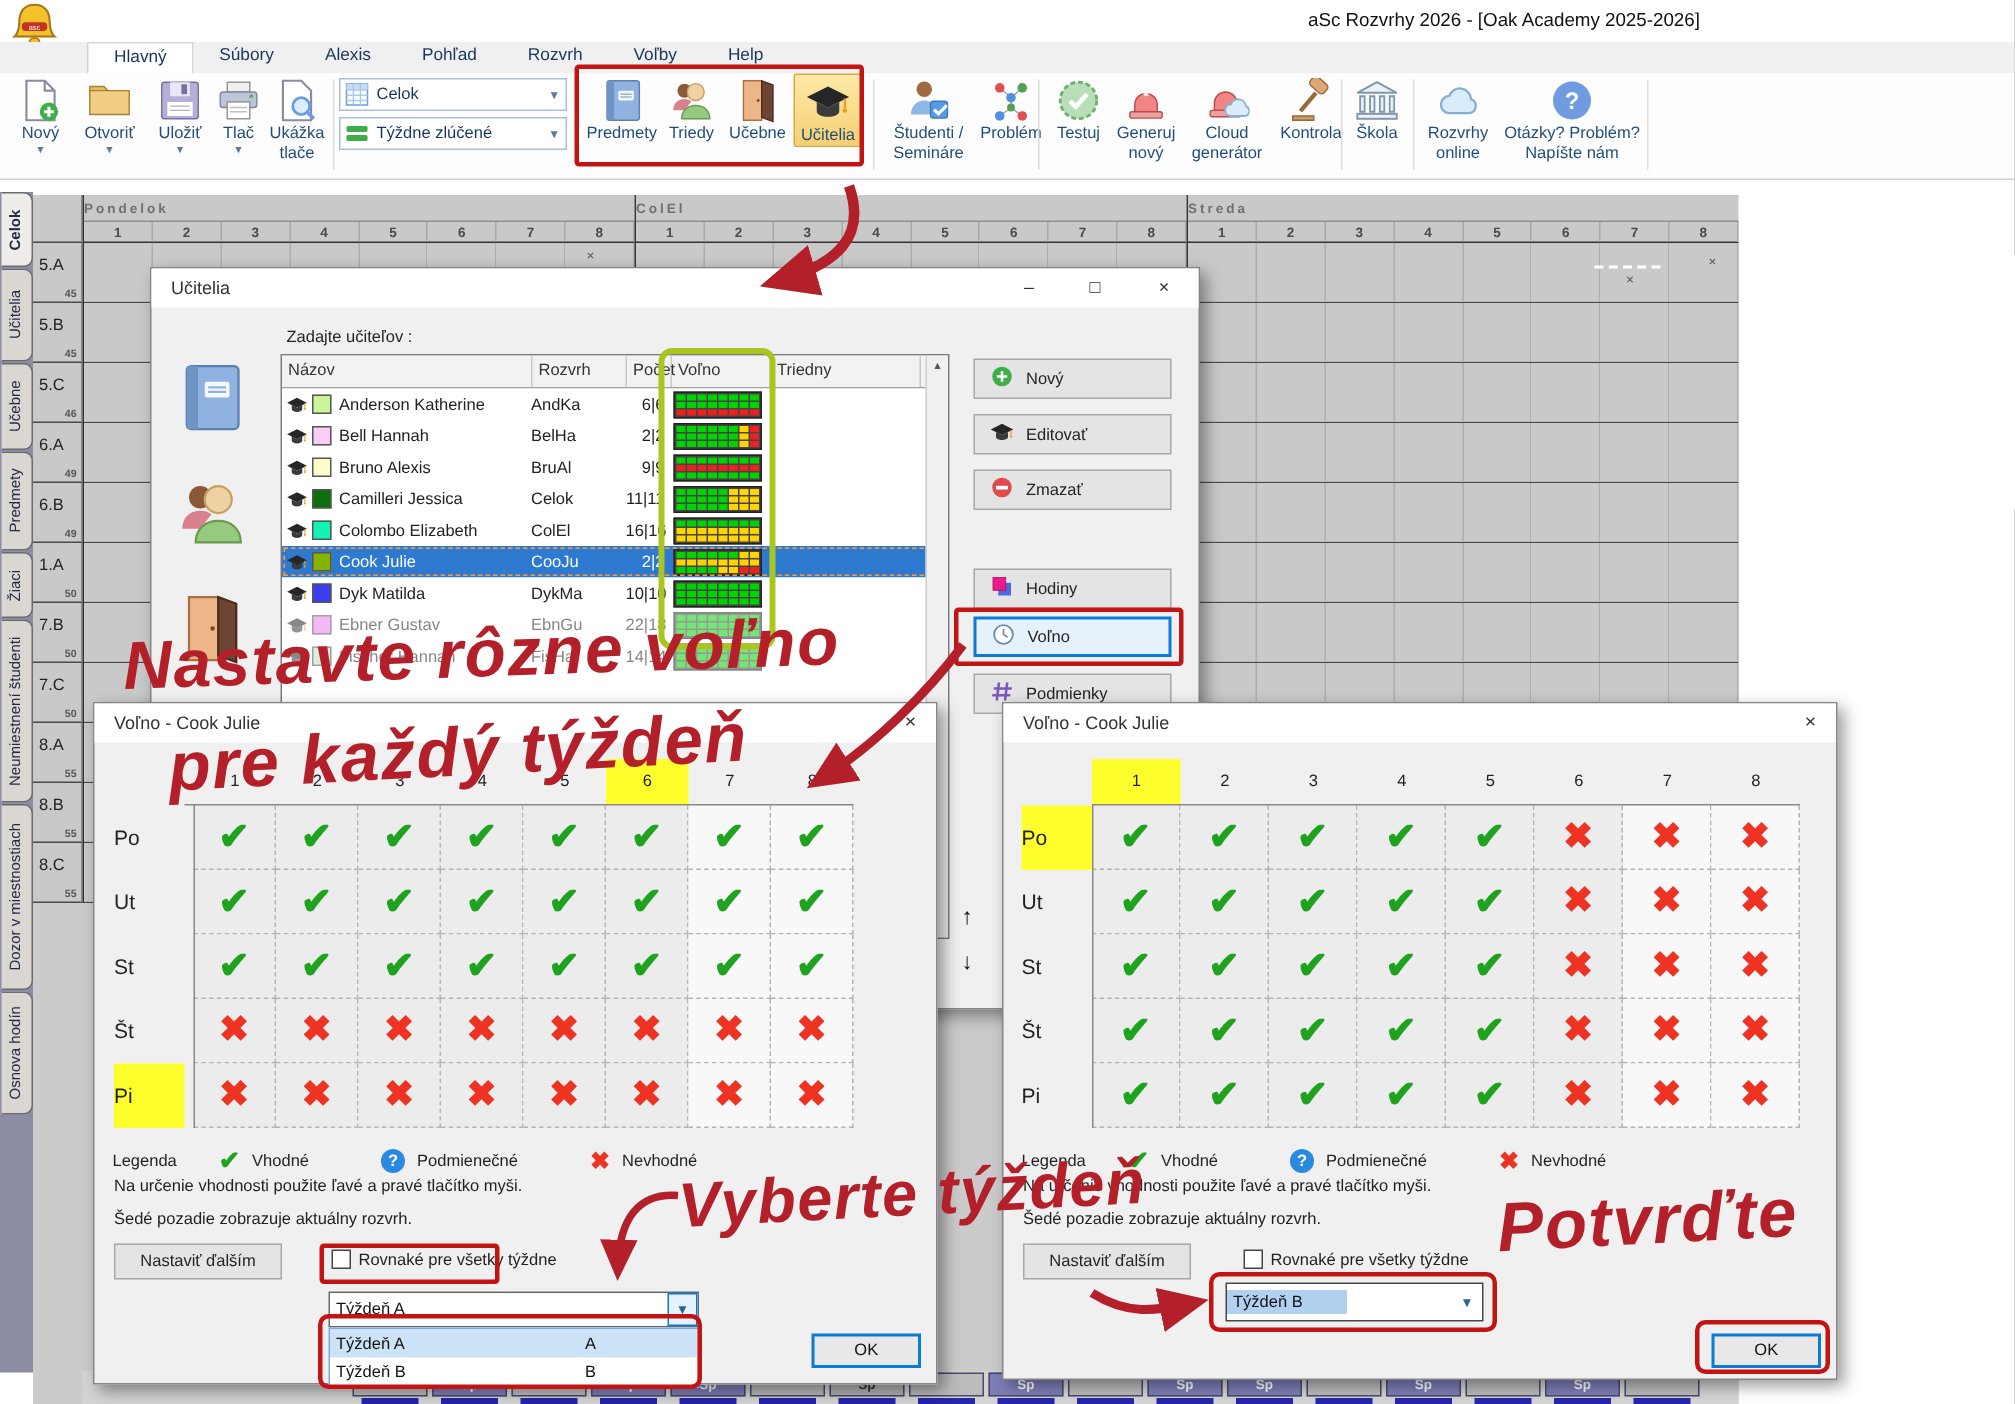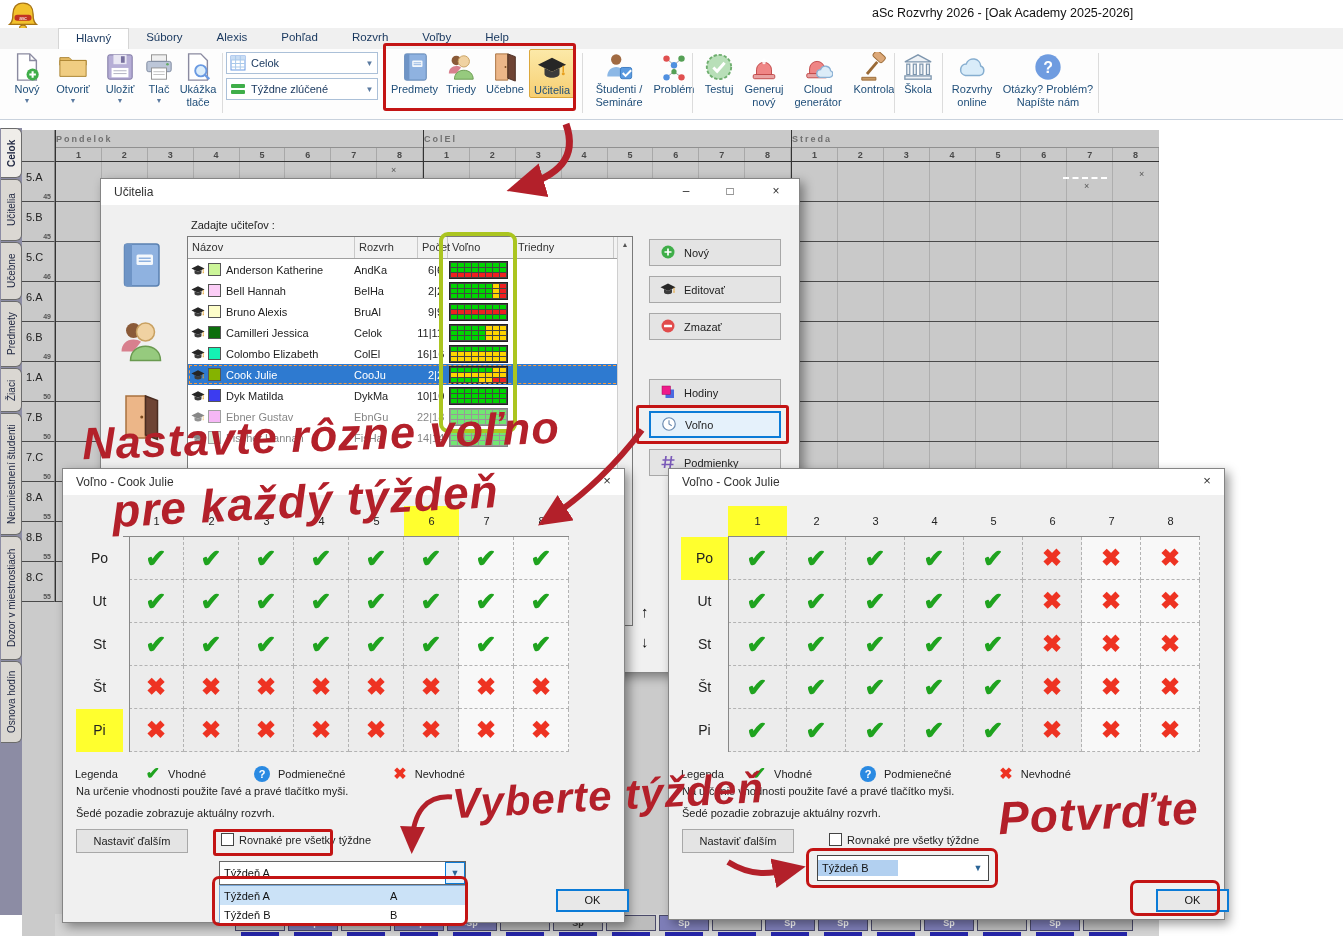--- a/index.html
+++ b/index.html
@@ -109,39 +109,39 @@
   #t-lefticons svg { width:48px; height:48px; }
   #greenbox { position:absolute; left:338px; top:53px; width:78px; height:201px; border:4px solid #abc520;
               border-radius:9px; z-index:6; }
 
   
   .avail { z-index:10; }
   #avail-left  { left:62px;  top:468px; width:563px; height:455px; }
   #avail-right { left:668px; top:468px; width:557px; height:452px; }
   .ph { position:absolute; top:37px; height:30px; line-height:30px; text-align:center; font-size:11px; color:#222; }
   .ph.hl { background:#ffff2e; }
-  .dlab { position:absolute; font-size:14px; color:#222; text-align:center; }
+  .dlab { position:absolute; font-size:14px; color:#222; }
   .dlab.hl { background:#ffff2e; }
   .acell { position:absolute; text-align:center; border-right:1px dashed #b3b3b3; border-bottom:1px dashed #b3b3b3; }
   .acell .okg { color:#1fa31f; font-size:25px; line-height:42px; font-weight:bold; }
   .acell .badg { color:#ee3322; font-size:24px; line-height:42px; font-weight:bold; }
   .solid-h { position:absolute; height:1px; background:#888; }
   .solid-v { position:absolute; width:1px; background:#888; }
   .legend { position:absolute; top:294px; left:12px; display:flex; align-items:center; font-size:11px; color:#222; }
   .legend .lok { color:#1fa31f; font-size:17px; font-weight:bold; margin:0 8px 0 28px; }
   .legend .lbad { color:#ee3322; font-size:16px; font-weight:bold; margin:0 8px 0 48px; }
   .qcirc { width:16px; height:16px; border-radius:50%; background:#2a8ae2; color:#fff; font-size:11px;
            font-weight:bold; text-align:center; line-height:16px; margin:0 8px 0 48px; }
   .hint { position:absolute; left:13px; font-size:11px; color:#222; }
   .setnext { position:absolute; left:13px; top:360px; width:112px; height:24px; background:#e4e4e4;
              border:1px solid #a8a8a8; font-size:11px; color:#222; text-align:center; line-height:22px; }
   .cbx { position:absolute; width:13px; height:13px; background:#fff; border:1.5px solid #444; }
   .cbxlab { position:absolute; font-size:11px; color:#222; }
   .okbtn { position:absolute; top:420px; width:73px; height:23px; background:#e8e8e8; border:2px solid #0b7bd7;
-           font-size:11px; color:#111; text-align:center; line-height:19px;margin-left:15px; }
+           font-size:11px; color:#111; text-align:center; line-height:19px; }
   .combo { position:absolute; height:24px; background:#fff; border:1px solid #666; font-size:11px; color:#111;
            display:flex; align-items:center; }
   .combo .cval { padding-left:4px; }
   .combo .chev { margin-left:auto; width:20px; height:100%; display:flex; align-items:center; justify-content:center;
                  color:#2a6496; font-size:9px; }
   #wk-list { position:absolute; left:156px; top:416px; width:247px; background:#fff; border:1px solid #7aa7d8;
              font-size:11px; color:#111; z-index:11; }
   .wk-item { height:19px; display:flex; align-items:center; padding-left:4px; }
   .wk-item.sel { background:#cbe2f7; }
   .wk-code { position:absolute; left:170px; }

